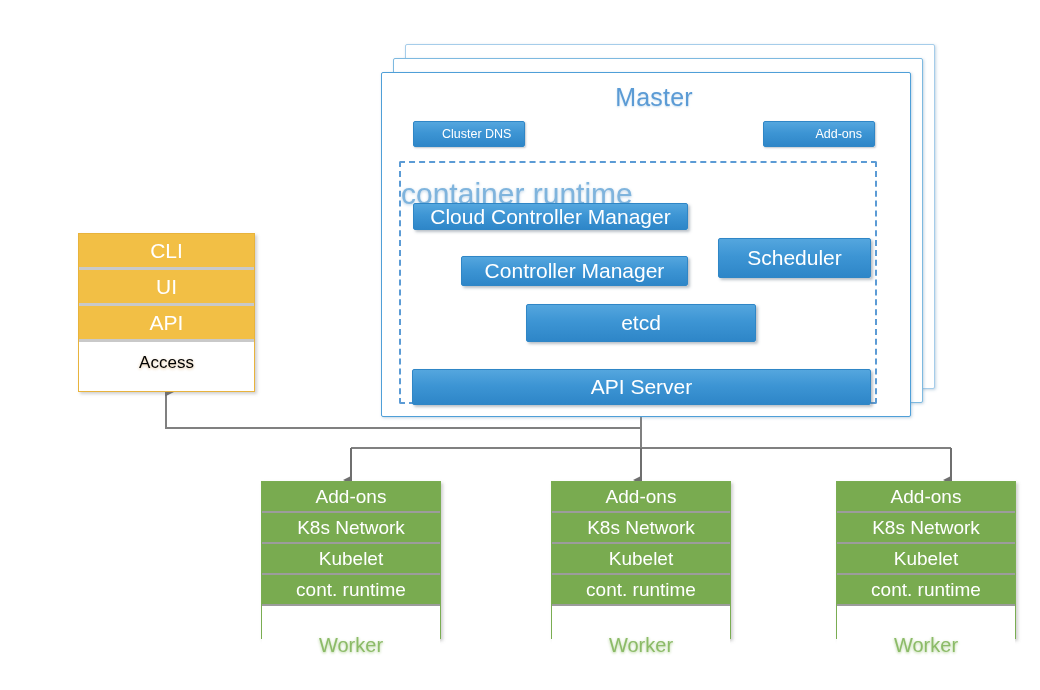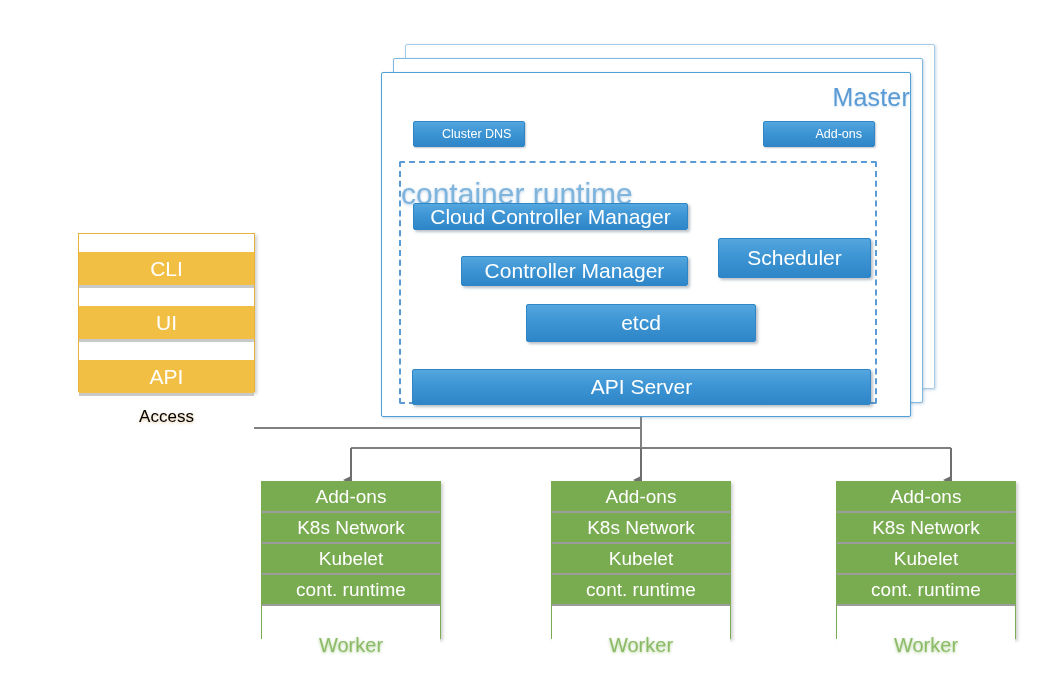--- a/index.html
+++ b/index.html
@@ -39,21 +39,21 @@
     border-radius: 2px;
     box-shadow: 1px 1px 3px rgba(120,160,190,0.45);
   }
   .master-card.back2 { border-color: #a6cdea; }
   .master-card.back1 { border-color: #7db9e0; }
 
   .master-title {
     position: absolute;
     left: 16px; right: 0;
     top: 10px;
-    text-align: right;
+    text-align: center;
     font-size: 25px;
     color: #5b9bd5;
     letter-spacing: .2px;
     text-shadow: 0 1px 2px rgba(150,190,220,.55);
   }
 
   
   .runtime-box {
     border: 2px dashed #5b9bd5;
     border-radius: 2px;
@@ -98,21 +98,20 @@
   }
   .access-row {
     height: 33px;
     background: #f2bf45;
     color: #ffffff;
     display: flex;
     align-items: center;
     justify-content: center;
     font-size: 21px;
     border-bottom: 3px solid #c9c9c9;
-    margin-top: 18px;
   }
   .access-label {
     height: 41px;
     display: flex;
     align-items: center;
     justify-content: center;
     font-size: 17px;
     color: #000000;
     text-shadow: 0 1px 3px rgba(225,190,140,.95);
     background: #ffffff;

